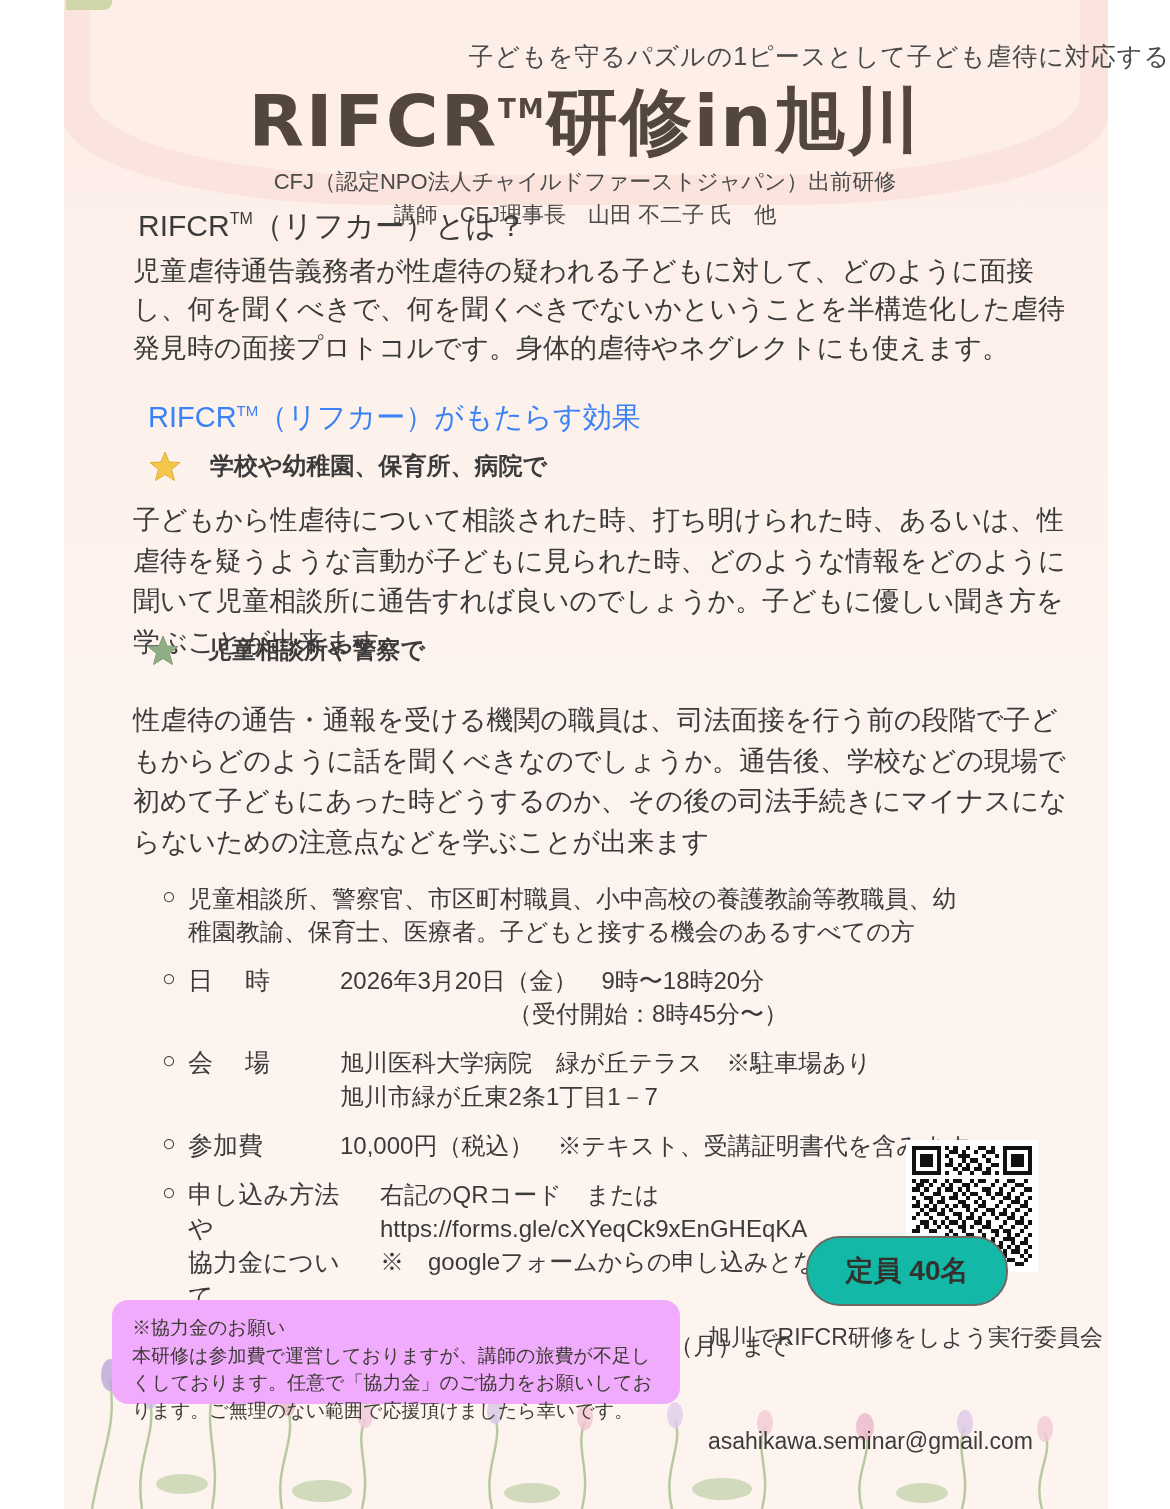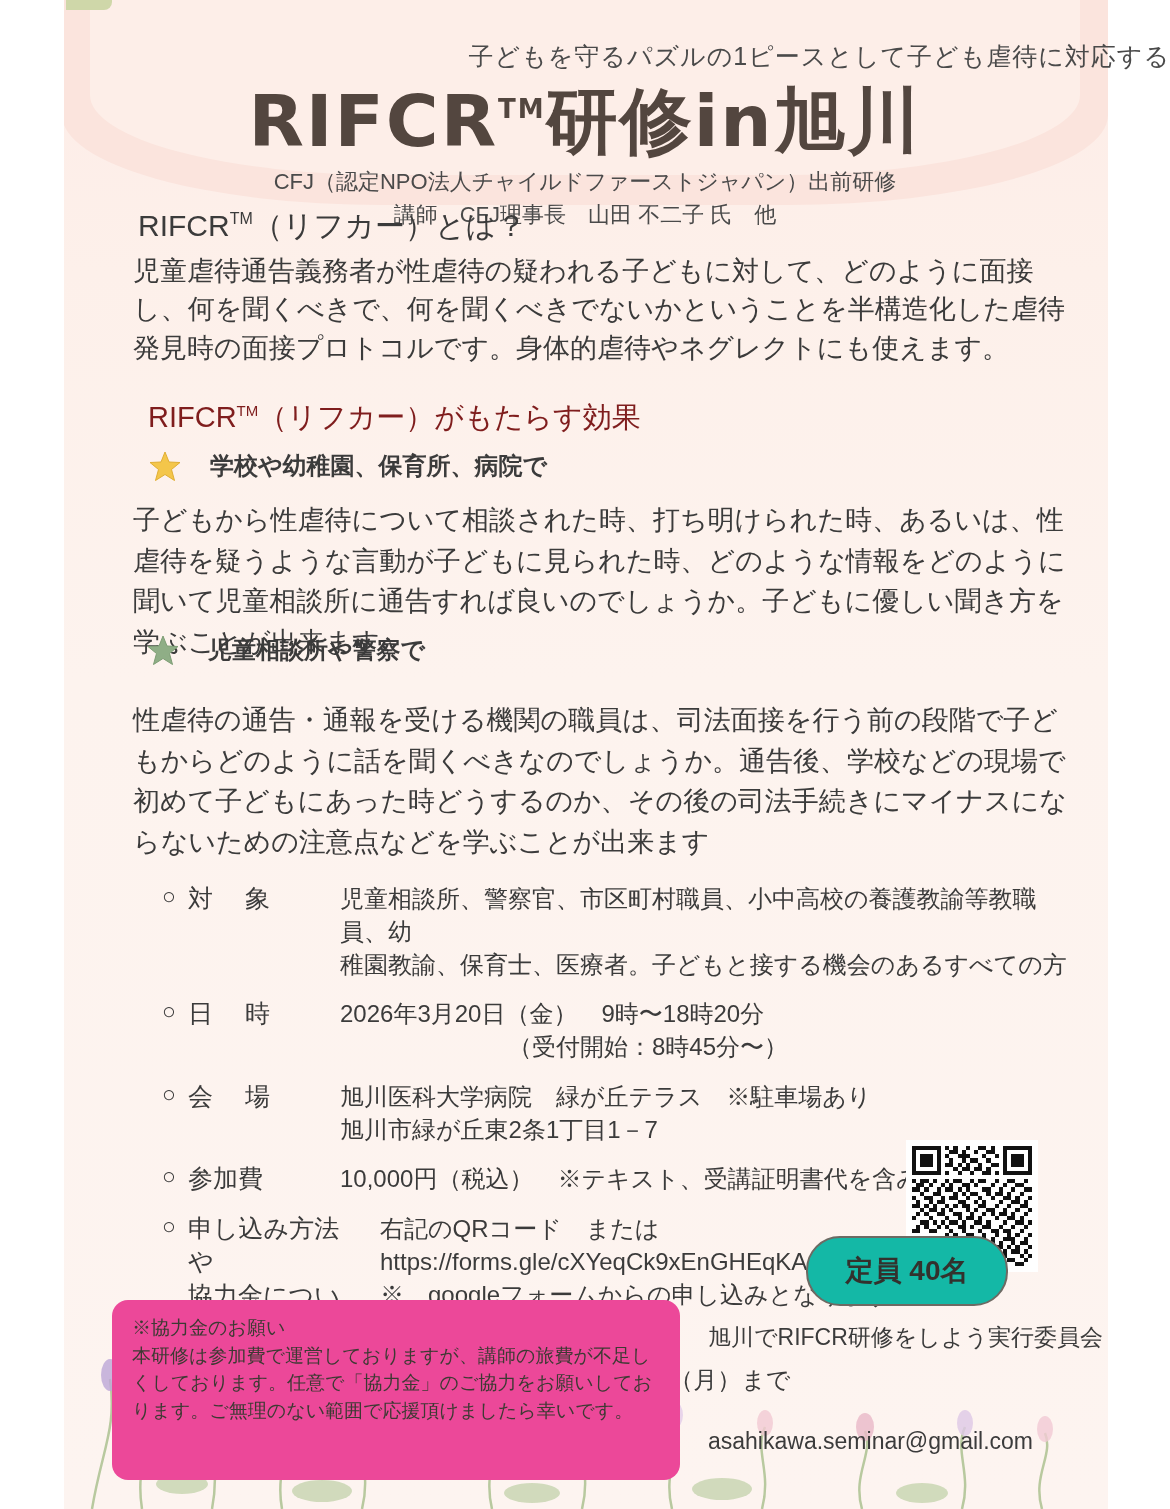--- a/index.html
+++ b/index.html
@@ -138,21 +138,21 @@
     font-size: 27px;
     line-height: 1.42;
     color: #3b3b3b;
   }
 
   .effect-heading {
     position: absolute;
     left: 148px;
     top: 398px;
     font-size: 29px;
-    color: #7f1d1d;
+    color: #3b82f6;
   }
   .effect-heading .tm { font-size: 15px; vertical-align: 11px; }
 
   .star-row {
     position: absolute;
     display: flex;
     gap: 28px;
   }
   .star-row.a { left: 148px; top: 450px; }
   .star-row.b { left: 146px; top: 634px; }
@@ -256,22 +256,22 @@
     border-bottom: 26px solid #ffffff;
     filter: drop-shadow(-2px -1px 0 #6d6a63);
   }
 
   
   .note {
     position: absolute;
     left: 112px;
     top: 1300px;
     width: 568px;
-    height: 180px;
-    background: #ec4899;
+    height: 104px;
+    background: #f0abfc;
     border-radius: 16px;
     padding: 14px 20px;
     box-sizing: border-box;
     font-size: 19px;
     line-height: 1.45;
     color: #3d3a33;
   }
   .note .note-title { display: block; }
 
   
@@ -370,21 +370,20 @@
   <svg width="34" height="34" viewBox="0 0 34 34">
     <polygon points="17,2 21,12 32,12.5 23.5,19.5 26.5,30.5 17,24.5 7.5,30.5 10.5,19.5 2,12.5 13,12" fill="#8fae86" stroke="#7d9d74" stroke-width="1"></polygon>
   </svg>
   <span class="label">児童相談所や警察で</span>
 </div>
 <div class="para-police">性虐待の通告・通報を受ける機関の職員は、司法面接を行う前の段階で子どもからどのように話を聞くべきなのでしょうか。通告後、学校などの現場で初めて子どもにあった時どうするのか、その後の司法手続きにマイナスにならないための注意点などを学ぶことが出来ます</div>
 
 <div class="details">
   <div class="d-row">
     <div class="d-mark">○</div>
-    <div class="d-label">対　 象</div>
     <div class="d-value">児童相談所、警察官、市区町村職員、小中高校の養護教諭等教職員、幼
 稚園教諭、保育士、医療者。子どもと接する機会のあるすべての方</div>
   </div>
   <div class="d-row">
     <div class="d-mark">○</div>
     <div class="d-label">日　 時</div>
     <div class="d-value">2026年3月20日（金）　9時〜18時20分
 　　　　　　　（受付開始：8時45分〜）</div>
   </div>
   <div class="d-row">

